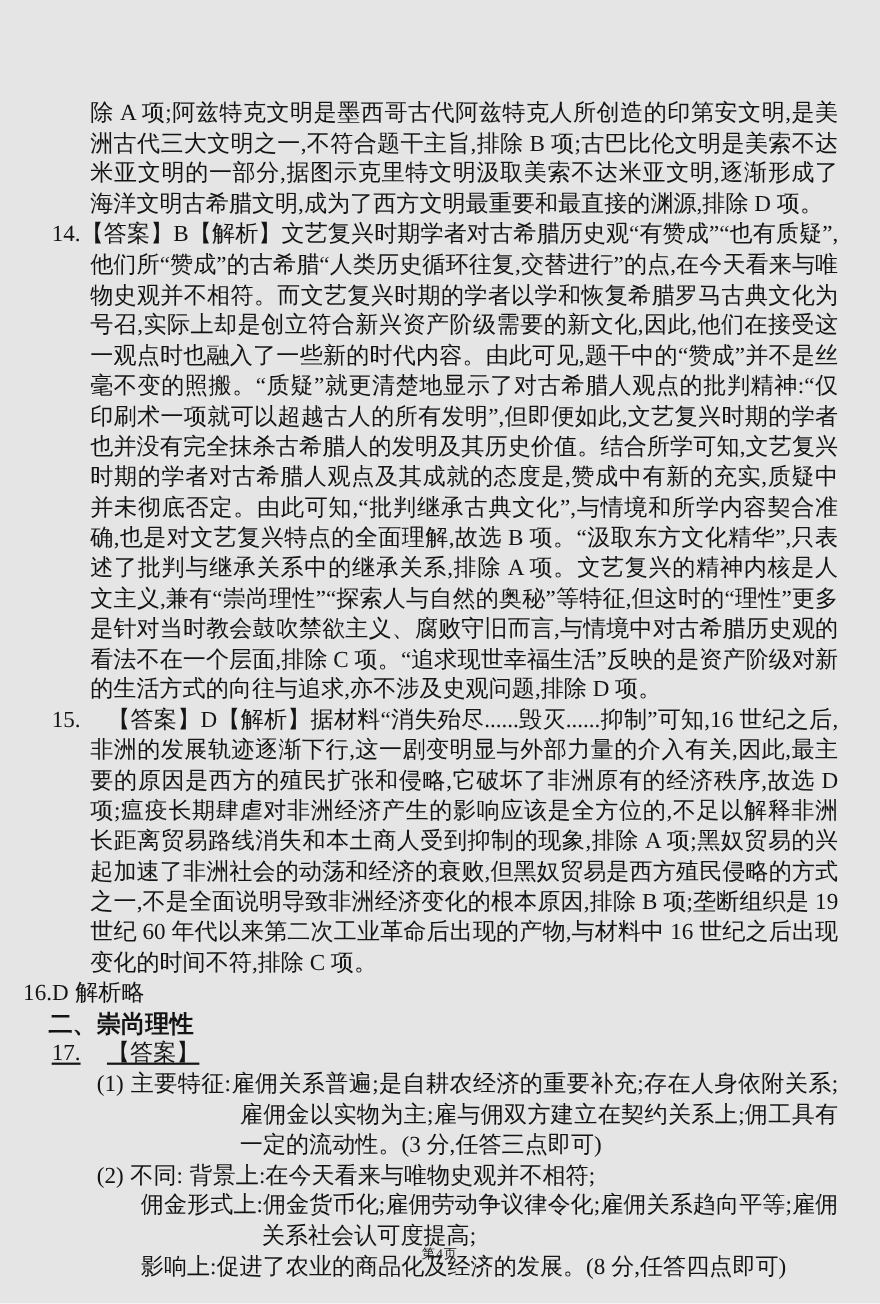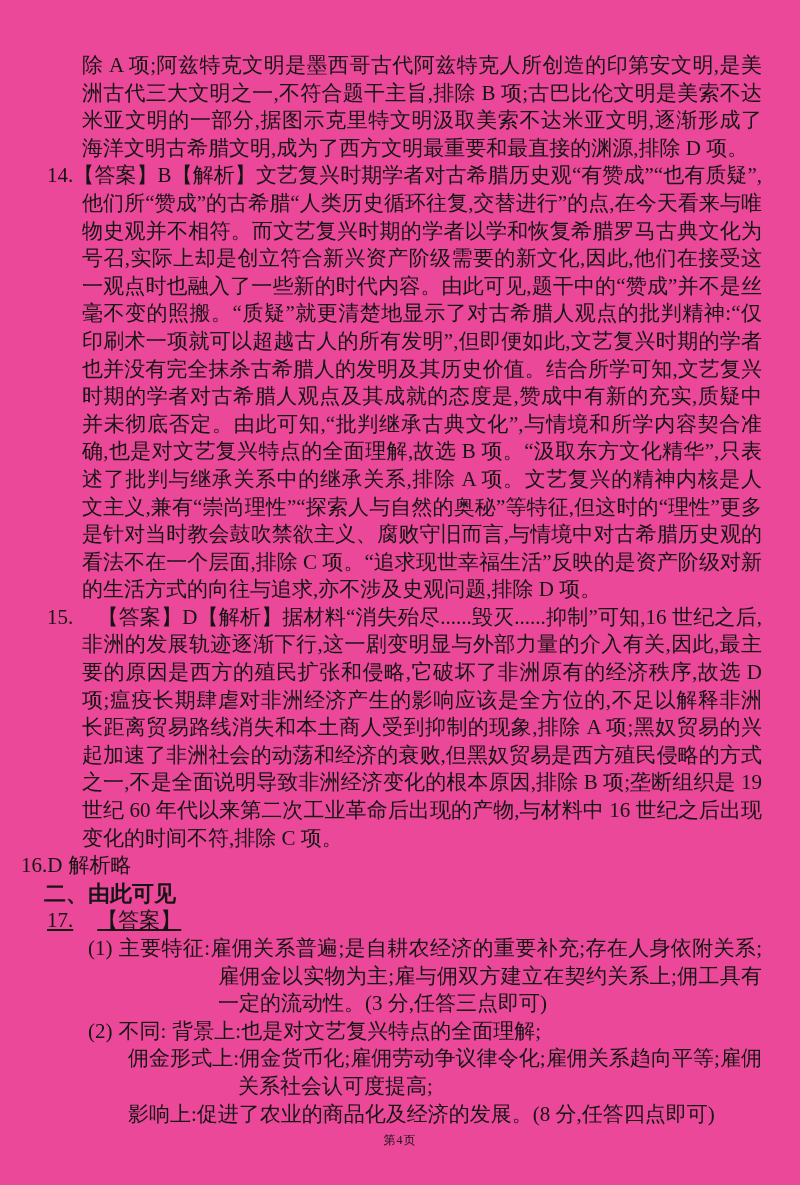--- a/index.html
+++ b/index.html
@@ -4,27 +4,27 @@
 <style>
   html, body {
     margin: 0;
     padding: 0;
     background: #ffffff;
   }
   .page {
     position: relative;
     width: 800px;
     height: 1185px;
-    background: #ec4899;
+    background: #e5e5e5;
     color: #141414;
     font-family: "Liberation Serif", serif;
     font-size: 21px;
     line-height: 27.6px;
     box-sizing: border-box;
-    padding-top: 52px;
+    padding-top: 89px;
     padding-right: 38px;
     overflow: hidden;
   }
   .jz {
     text-align: justify;
     text-align-last: left;
   }
   
   .p-cont {
     margin-left: 82px;
@@ -99,33 +99,33 @@
 
   <div class="p-item jz">
     <span class="num-gap">15.</span><span>【答案】D【解析】据材料“消失殆尽......毁灭......抑制”可知,16 世纪之后,非洲的发展轨迹逐渐下行,这一剧变明显与外部力量的介入有关,因此,最主要的原因是西方的殖民扩张和侵略,它破坏了非洲原有的经济秩序,故选 D 项;瘟疫长期肆虐对非洲经济产生的影响应该是全方位的,不足以解释非洲长距离贸易路线消失和本土商人受到抑制的现象,排除 A 项;黑奴贸易的兴起加速了非洲社会的动荡和经济的衰败,但黑奴贸易是西方殖民侵略的方式之一,不是全面说明导致非洲经济变化的根本原因,排除 B 项;垄断组织是 19 世纪 60 年代以来第二次工业革命后出现的产物,与材料中 16 世纪之后出现变化的时间不符,排除 C 项。</span>
   </div>
 
   <div class="p-q16">
     <span class="lead-gap">16.D</span><span>解析略</span>
   </div>
 
   <div class="p-section">
-    <span>二、由此可见</span>
+    <span>二、崇尚理性</span>
   </div>
 
   <div class="p-q17">
     <span class="num-gap">17.</span><span>【答案】</span>
   </div>
 
   <div class="p-part jz">
     <span class="lead-gap">(1)</span><span>主要特征:</span><span>雇佣关系普遍;是自耕农经济的重要补充;存在人身依附关系;雇佣金以实物为主;雇与佣双方建立在契约关系上;佣工具有一定的流动性。(3 分,任答三点即可)</span>
   </div>
 
   <div class="p-aspect-first">
-    <span class="lead-gap">(2)</span><span class="lead-gap">不同:</span><span>背景上:也是对文艺复兴特点的全面理解;</span>
+    <span class="lead-gap">(2)</span><span class="lead-gap">不同:</span><span>背景上:在今天看来与唯物史观并不相符;</span>
   </div>
 
 
   <div class="p-aspect-wrap jz">
     <span>佣金形式上:佣金货币化;雇佣劳动争议律令化;雇佣关系趋向平等;雇佣关系社会认可度提高;</span>
   </div>
 
   <div class="p-aspect">
     <span>影响上:促进了农业的商品化及经济的发展。(8 分,任答四点即可)</span>
   </div>

